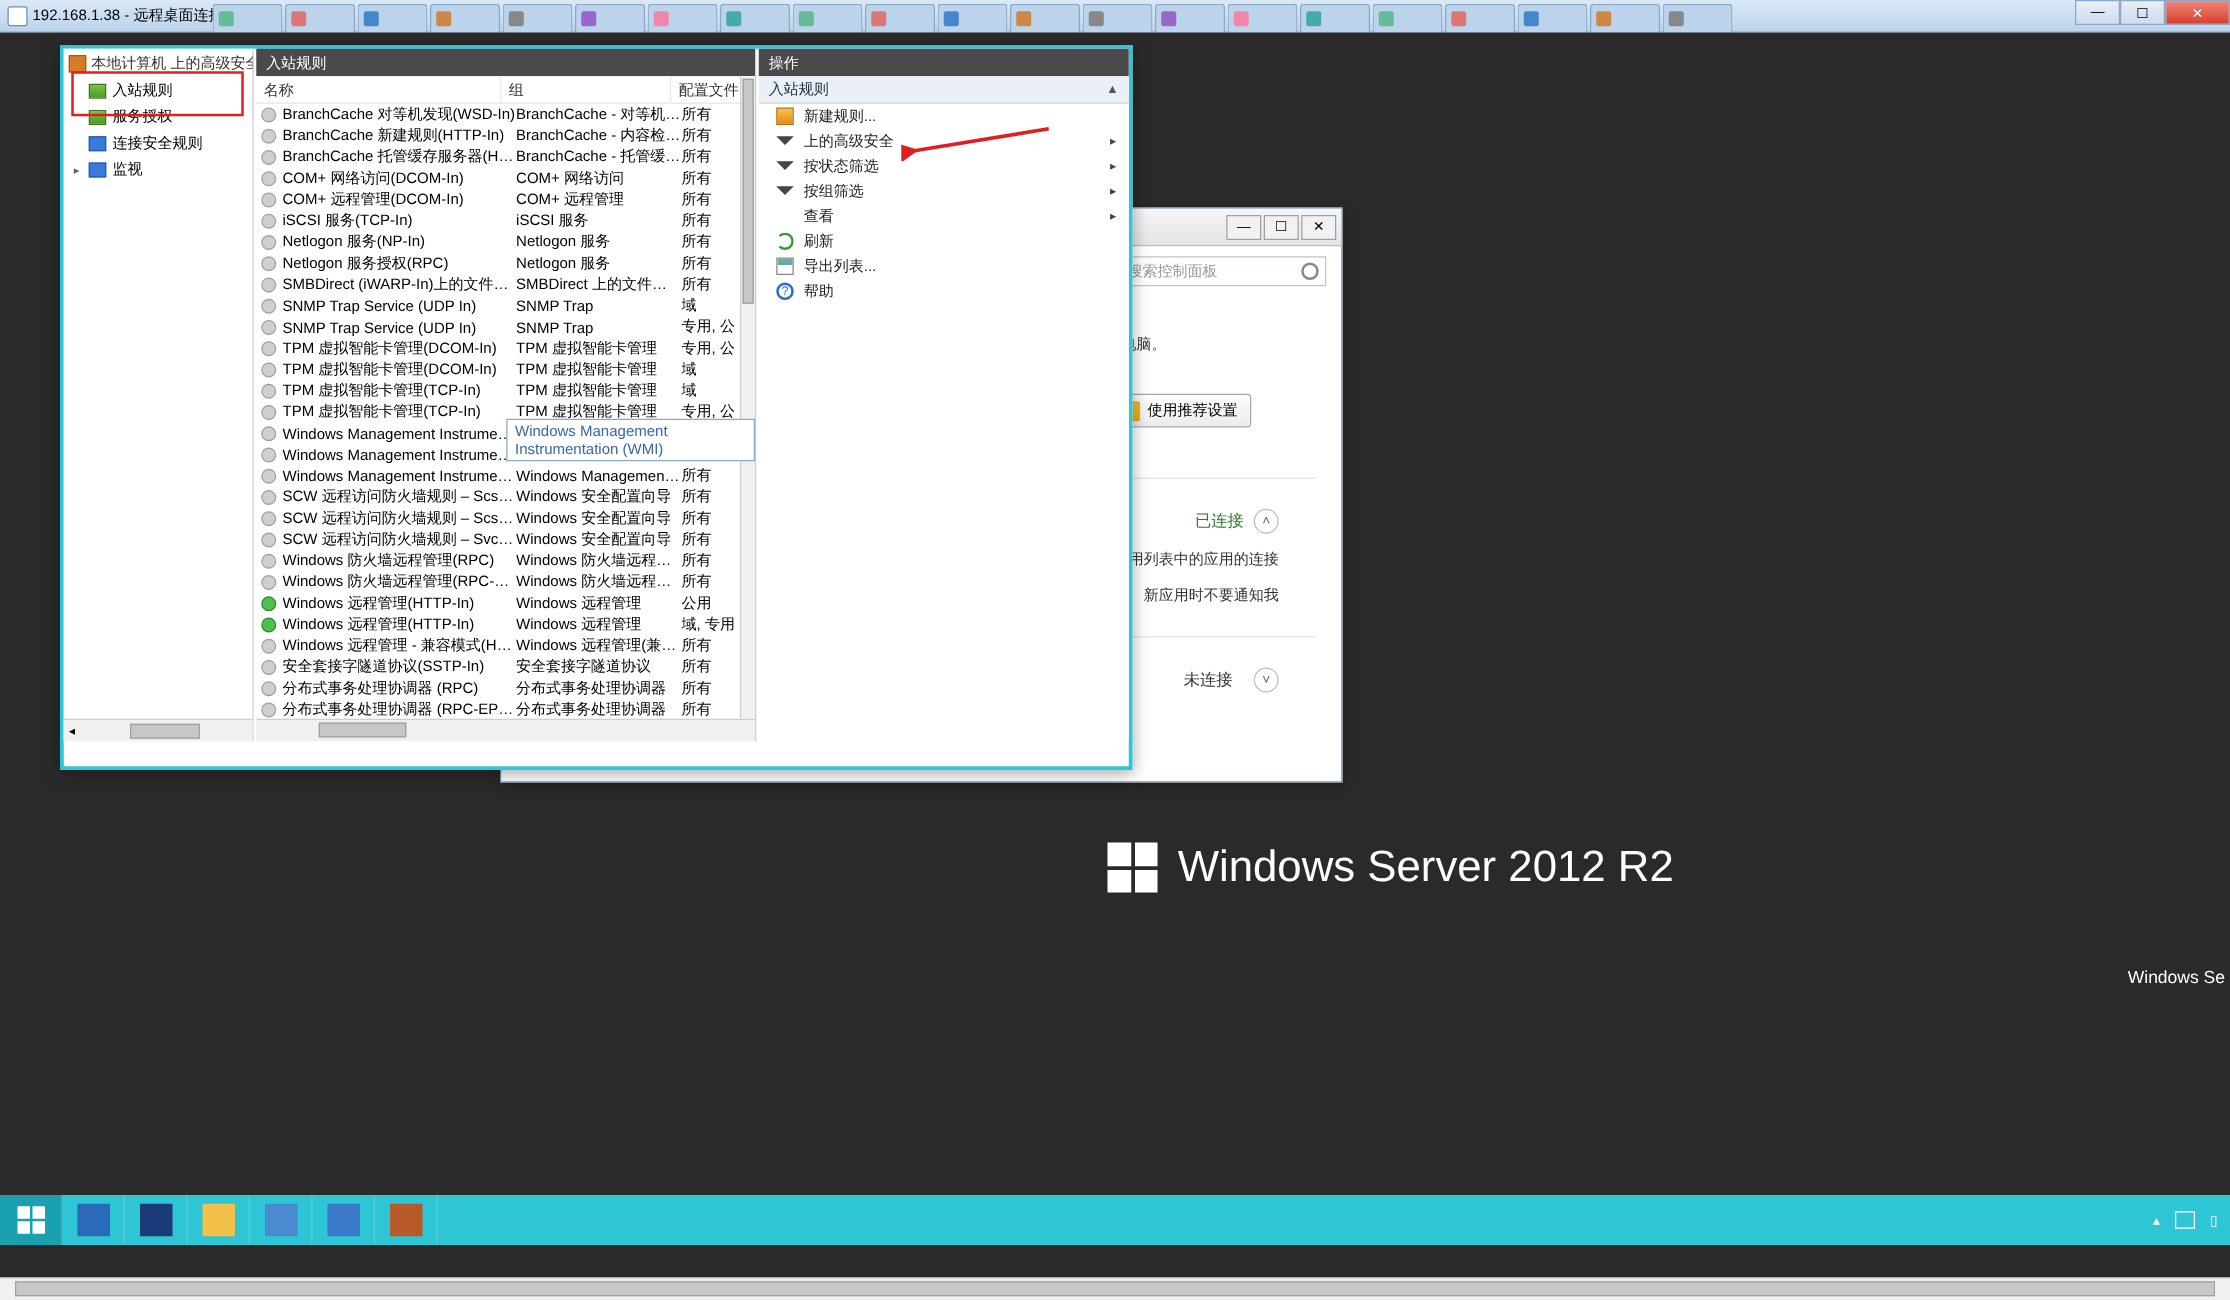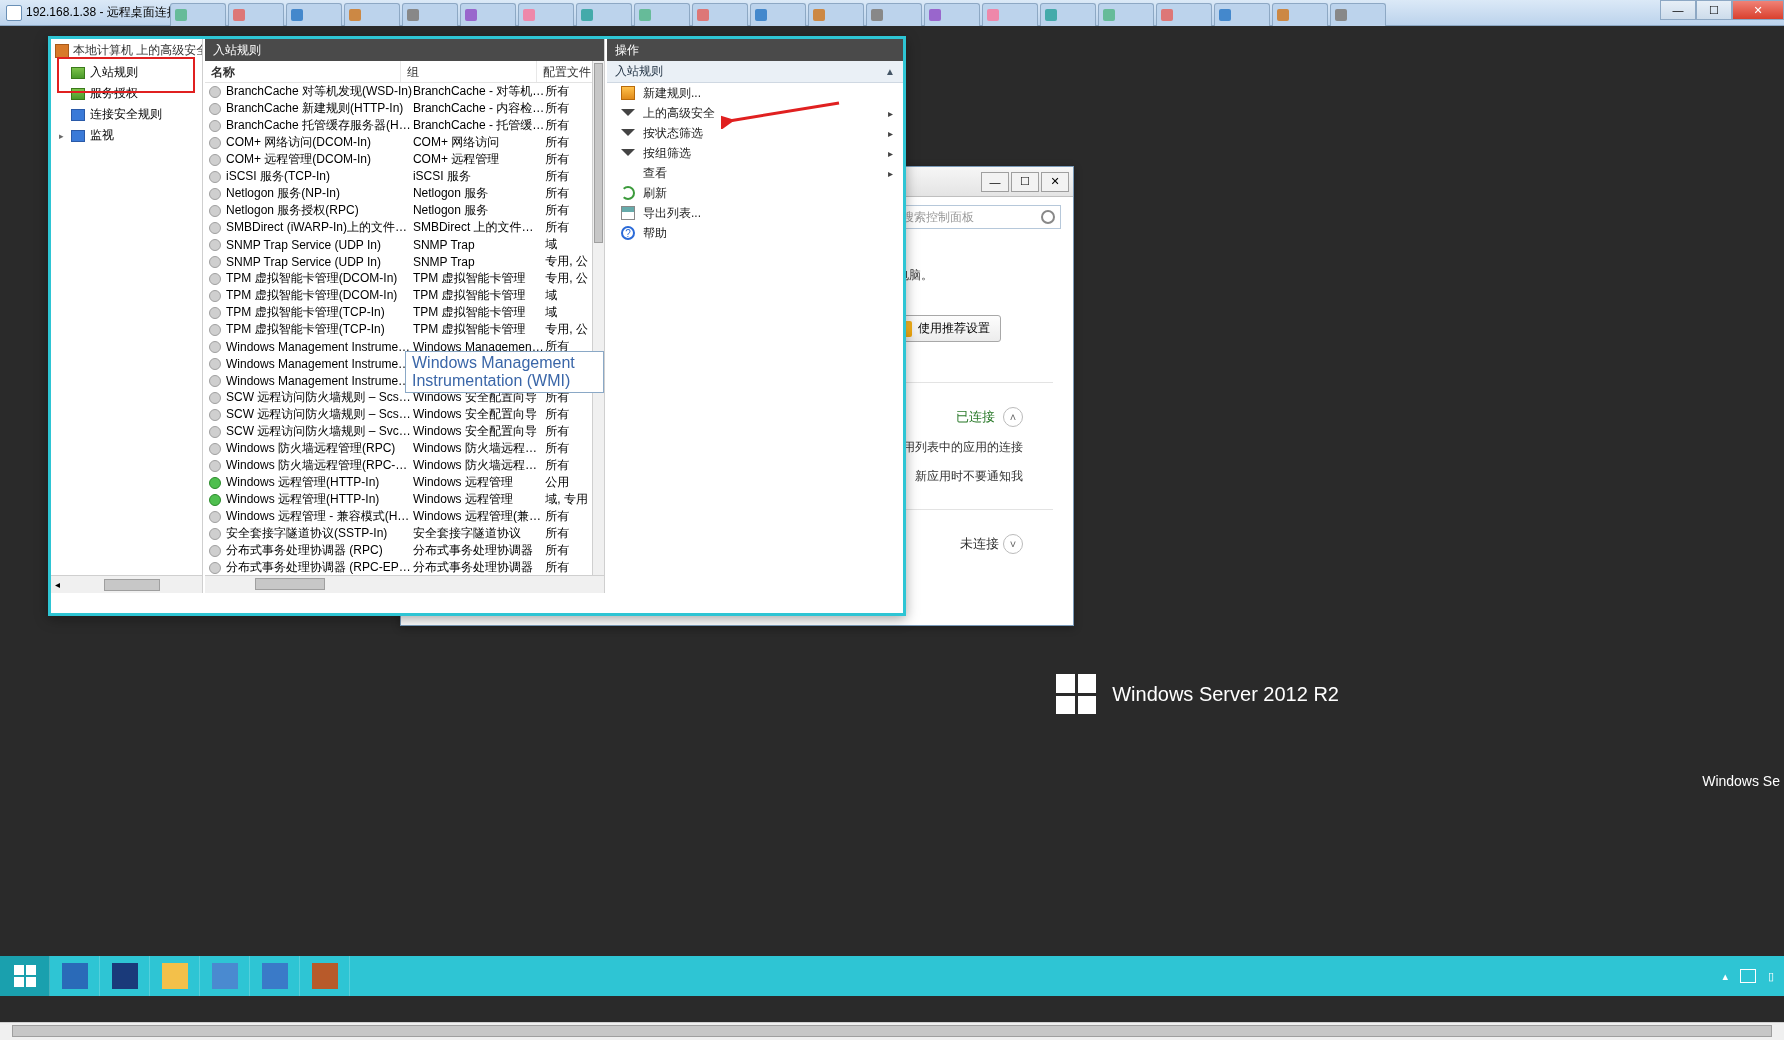--- a/index.html
+++ b/index.html
@@ -18,21 +18,21 @@
 .tab .tab-ico { width:12px; height:12px; background:#6b9; border-radius:2px; margin-right:3px; flex:none; }
 
 .right-badge { position:absolute; right:0; top:28px; height:26px; display:flex; align-items:center; background:#e7eff7; border:1px solid #8da8c4; border-right:none; padding:0 10px; font-size:12px; color:#333; }
 .right-badge .cloud { width:22px; height:16px; background:#1aa3e8; border-radius:4px; margin-right:8px; color:#fff; font-size:10px; display:flex; align-items:center; justify-content:center; }
 
 
 .remote { position:absolute; left:0; top:26px; width:1784px; height:998px; background:#2a2a2a; }
 .desktop-brand { position:absolute; right:445px; bottom:310px; display:flex; align-items:center; gap:16px; }
 .win-logo { width:40px; height:40px; display:grid; grid-template-columns:1fr 1fr; grid-template-rows:1fr 1fr; gap:3px; }
 .win-logo span { background:#fff; }
-.brand-text { color:#fff; font-size:20px; font-weight:300; }
+.brand-text { color:#fff; font-size:35px; font-weight:300; }
 .corner-text { position:absolute; right:4px; bottom:235px; color:#fff; font-size:14px; }
 
 
 .taskbar { position:absolute; left:0; right:0; bottom:28px; height:40px; background:#2ec5d4; display:flex; align-items:stretch; }
 .taskbar .tb-btn { width:50px; display:flex; align-items:center; justify-content:center; border-right:1px solid rgba(255,255,255,.2); }
 .taskbar .tb-btn.start { background:#1aa0ae; }
 .tb-btn .ico { width:26px; height:26px; }
 .tray { position:absolute; right:10px; bottom:0; height:40px; display:flex; align-items:center; gap:12px; color:#fff; font-size:11px; }
 .tray .flag { width:16px; height:14px; border:1px solid #fff; }
 
@@ -61,29 +61,29 @@
 .tree-item .rule-ico { width:14px; height:12px; background:linear-gradient(#7cc24a,#4a9a2a); border:1px solid #3a7a1a; flex:none; }
 .tree-item .mon-ico { width:14px; height:12px; background:#3a7ad8; border:1px solid #2a5aa8; flex:none; }
 .redbox { position:absolute; left:6px; top:18px; width:138px; height:36px; border:2px solid #e02020; pointer-events:none; }
 .tree-scroll { position:absolute; left:0; bottom:0; right:0; height:18px; background:#f0f0f0; border-top:1px solid #cfcfcf; display:flex; align-items:center; }
 .tree-scroll .thumb { width:56px; height:12px; background:#c7c7c7; border:1px solid #9f9f9f; margin-left:40px; }
 
 .mmc-mid { position:absolute; left:154px; top:0; width:400px; height:554px; border-right:1px solid #cfcfcf; }
 .mid-header { height:22px; background:#4a4a4a; color:#fff; font-size:12px; display:flex; align-items:center; padding-left:8px; }
 .col-headers { height:22px; background:#fff; border-bottom:1px solid #e3e3e3; display:flex; font-size:12px; color:#333; }
 .col-headers div { border-right:1px solid #e8e8e8; padding:3px 6px; }
-.col-name { width:196px;font-weight:bold; } .col-group { width:136px; } .col-profile { flex:1; }
+.col-name { width:196px; } .col-group { width:136px; } .col-profile { flex:1; }
 .rules-list { position:absolute; left:0; top:44px; right:12px; bottom:18px; overflow:hidden; font-size:12px; }
 .rule-row { display:flex; align-items:center; height:17px; padding-left:4px; white-space:nowrap; }
 .rule-row .bullet { width:12px; height:12px; border-radius:50%; background:#cfcfcf; border:1px solid #9f9f9f; margin-right:5px; flex:none; }
 .rule-row .bullet.on { background:#4fbf4f; border-color:#2a8a2a; }
 .rule-row .c-name { width:192px; overflow:hidden; text-overflow:ellipsis; }
 .rule-row .c-group { width:136px; overflow:hidden; text-overflow:ellipsis; }
 .rule-row .c-prof { width:48px; overflow:hidden; }
-.tooltip { position:absolute; left:200px; top:312px; background:#fff; border:1px solid #8aa8c6; padding:2px 6px; font-size:16px; color:#3a66a8; z-index:5; }
+.tooltip { position:absolute; left:200px; top:296px; background:#fff; border:1px solid #8aa8c6; padding:2px 6px; font-size:12px; color:#3a66a8; z-index:5; }
 .mid-vscroll { position:absolute; right:0; top:22px; width:12px; bottom:18px; background:#f0f0f0; border-left:1px solid #cfcfcf; }
 .mid-vscroll .thumb { position:absolute; left:1px; top:2px; width:9px; height:180px; background:#c7c7c7; border:1px solid #9f9f9f; }
 .mid-hscroll { position:absolute; left:0; bottom:0; right:0; height:18px; background:#f0f0f0; border-top:1px solid #cfcfcf; }
 .mid-hscroll .thumb { width:70px; height:12px; background:#c7c7c7; border:1px solid #9f9f9f; margin:2px 0 0 50px; }
 
 .mmc-actions { position:absolute; left:556px; top:0; right:0; height:554px; background:#fff; }
 .act-header { height:22px; background:#4a4a4a; color:#fff; font-size:12px; display:flex; align-items:center; padding-left:8px; }
 .act-sub { height:22px; background:#eaf0f6; border-bottom:1px solid #cfd8e2; display:flex; align-items:center; justify-content:space-between; padding:0 8px; font-size:12px; color:#234; }
 .act-sub .up { font-size:10px; color:#456; }
 .act-item { display:flex; align-items:center; height:20px; padding-left:14px; font-size:12px; color:#222; gap:8px; position:relative; }
@@ -217,21 +217,21 @@
         <span></span>
           <span>应用列表中的应用的连接</span>
       </div>
       <div class="cp-row" style="font-size:12px;color:#333;">
         <span></span>
           <span>新应用时不要通知我</span>
       </div>
       <div class="cp-hr"></div>
       <div class="cp-row">
         <span></span>
-        <span style="display:flex;align-items:center;gap:4px;">
+        <span style="display:flex;align-items:center;gap:17px;">
           <span class="status-disconnected">未连接</span>
           <span class="chev">˅</span>
         </span>
       </div>
     </div>
   </div>
 
   <div class="mmc">
 
     <div class="mmc-tree">

